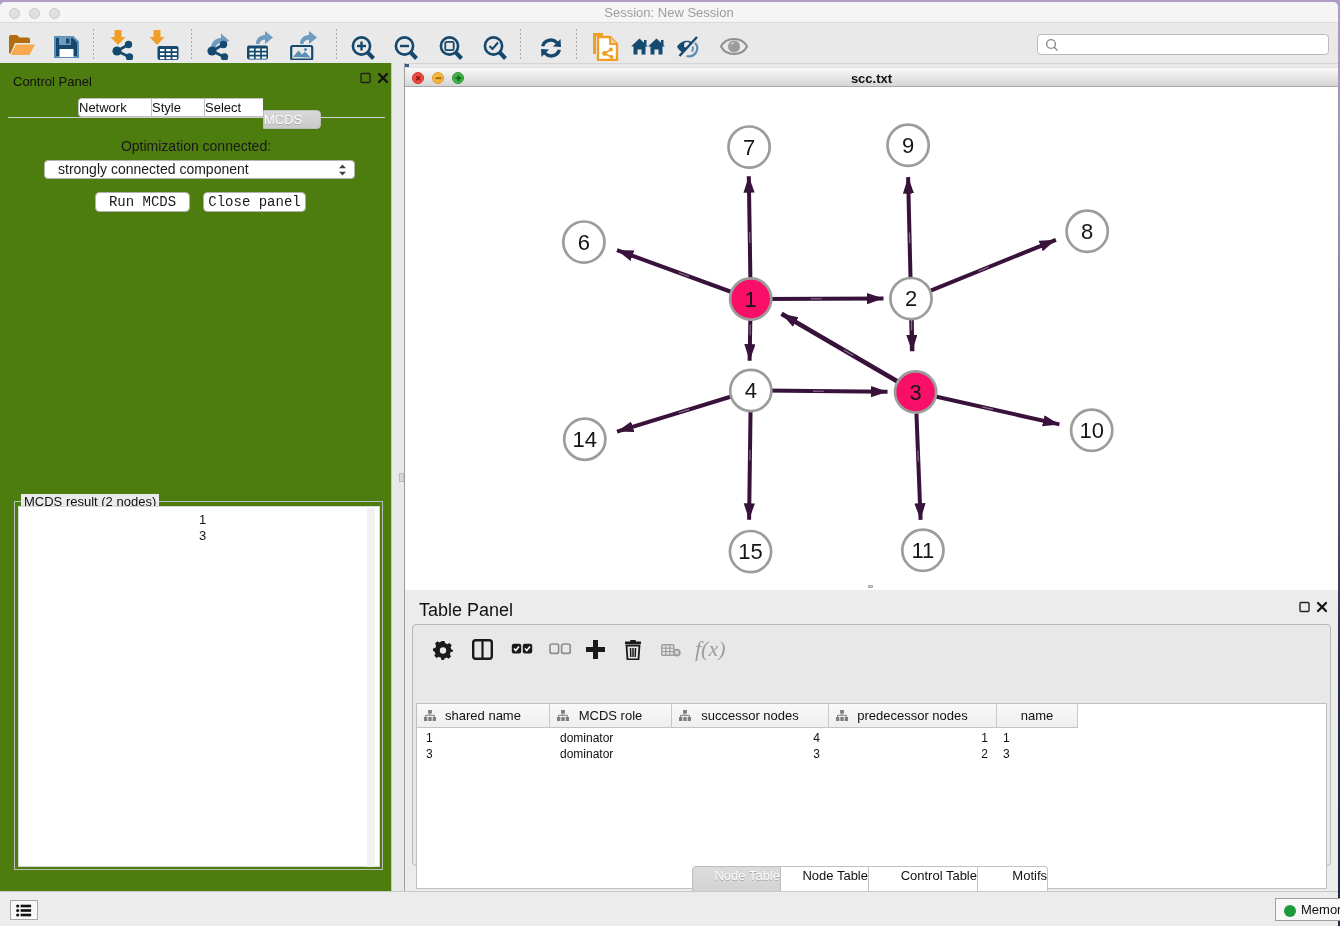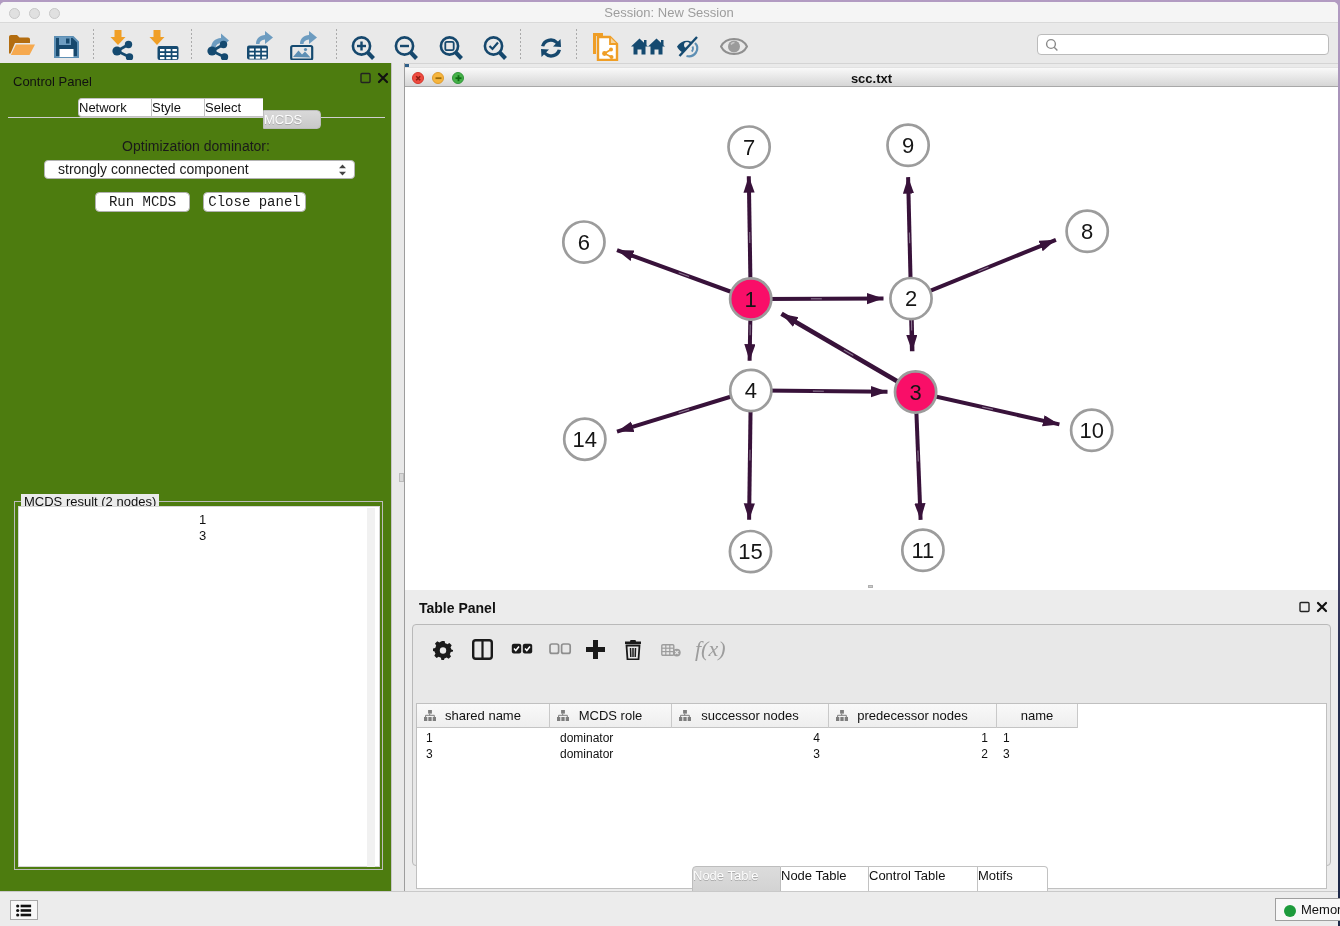--- a/index.html
+++ b/index.html
@@ -52,32 +52,32 @@
 
 #netframe { position:absolute; left:405px; top:61px; width:933px; height:527px; }
 #nettitle { position:absolute; left:0; top:4px; width:100%; height:20px;
   background:linear-gradient(#f9f9f9,#d6d6d6); border-top:1px solid #e2e2e2; border-bottom:1px solid #a8a8a8; }
 .mtl { position:absolute; top:4px; width:12px; height:12px; border-radius:50%; }
 #netname { position:absolute; top:3px; width:100%; text-align:center; font-size:13px; font-weight:bold; color:#111; }
 #canvas { position:absolute; left:0; top:24px; width:933px; height:503px; background:#fff; }
 #hthumb { position:absolute; left:463px; top:497.5px; width:5px; height:3px; background:#ccc; border:1px solid #b0b0b0; }
 
 #tpanel { position:absolute; left:405px; top:588px; width:933px; height:301px; background:#ececec; }
-#tptitle { position:absolute; left:14px; top:10px; font-size:14px; color:#111;font-weight:bold; }
+#tptitle { position:absolute; left:14px; top:10px; font-size:18px; color:#111; }
 #tinset { position:absolute; left:7px; top:34px; width:919px; height:242px;
   background:#e8e8e8; border:1px solid #b9b9b9; border-radius:4px; }
 #tscroll { position:absolute; left:3px; top:47px; width:911px; height:186px; background:#fff; border:1px solid #c0c0c0;margin-top:31px; }
 #thead { position:absolute; left:0; top:0; width:661px; height:24px;
   background:linear-gradient(#f9f9f9,#eee); border-bottom:1px solid #c4c4c4; font-size:13px; color:#111; }
 .th { position:absolute; top:0; height:24px; border-right:1px solid #c9c9c9; text-align:center; line-height:23px; }
 .hico { position:absolute; left:7px; top:6px; width:12px; height:11px; }
 .trow { position:absolute; font-size:12px; color:#111; height:16px; line-height:16px; }
 #btabs { position:absolute; left:287px; top:276px; height:19px; font-size:13px; }
 .btab { float:left; background:#fff; border:1px solid #c2c2c2; border-left:none;
-  height:36px; line-height:18px; text-align:left; color:#111; }
+  height:36px; line-height:18px; text-align:right; color:#111; }
 .btab.sel { background:linear-gradient(#dcdcdc,#cfcfcf); color:#fdfdfd; border-radius:4px 0 0 4px;
   border:1px solid #bdbdbd; text-shadow:0 1px 0 #aaa; }
 .btab.last { border-radius:0 4px 4px 0; }
 
 #statusbar { position:absolute; left:0; top:889px; width:1338px; height:35px;
   background:#ececec; border-top:1px solid #c9c9c9; }
 #listbtn { position:absolute; left:10px; top:8px; width:28px; height:20px; background:#f8f8f8; border:1px solid #a8a8a8; }
 #membtn { position:absolute; left:1254px; top:6px; width:75px; height:23px; background:#f8f8f8;
   border:1px solid #9f9f9f; font-size:13px; color:#111; line-height:21px; padding-left:25px;margin-left:21px; }
 #memdot { position:absolute; left:8px; top:5.5px; width:12px; height:12px; border-radius:50%; background:#1d9b3c; }
@@ -257,21 +257,21 @@
     <svg class="wicon" style="left:377px;top:9px" width="12" height="12" viewBox="0 0 12 12">
       <path d="M2 2 L10 10 M10 2 L2 10" stroke="#111" stroke-width="2.2" stroke-linecap="round"></path>
       </svg>
     <div id="tabs">
       <div class="tab first" style="width:73px">Network</div>
       <div class="tab" style="width:53px">Style</div>
       <div class="tab" style="width:59px">Select</div>
       <div class="tab sel" style="width:58px">MCDS</div>
     </div>
     <div id="cpcontent"></div>
-    <div id="optlabel">Optimization dominator:</div>
+    <div id="optlabel">Optimization connected:</div>
     <div id="combo">strongly connected component
       <svg width="11" height="14" style="position:absolute;right:6px;top:2px" viewBox="0 0 11 14">
         <path d="M2 5.2 L5.5 1.6 L9 5.2 z" fill="#444"></path>
         <path d="M2 8.8 L5.5 12.4 L9 8.8 z" fill="#444"></path>
       </svg>
     </div>
     <div class="btn" style="left:95px;width:95px">Run MCDS</div>
     <div class="btn" style="left:203px;width:103px">Close panel</div>
     <div id="fieldset">
       <div id="legend">MCDS result (2 nodes)</div>

